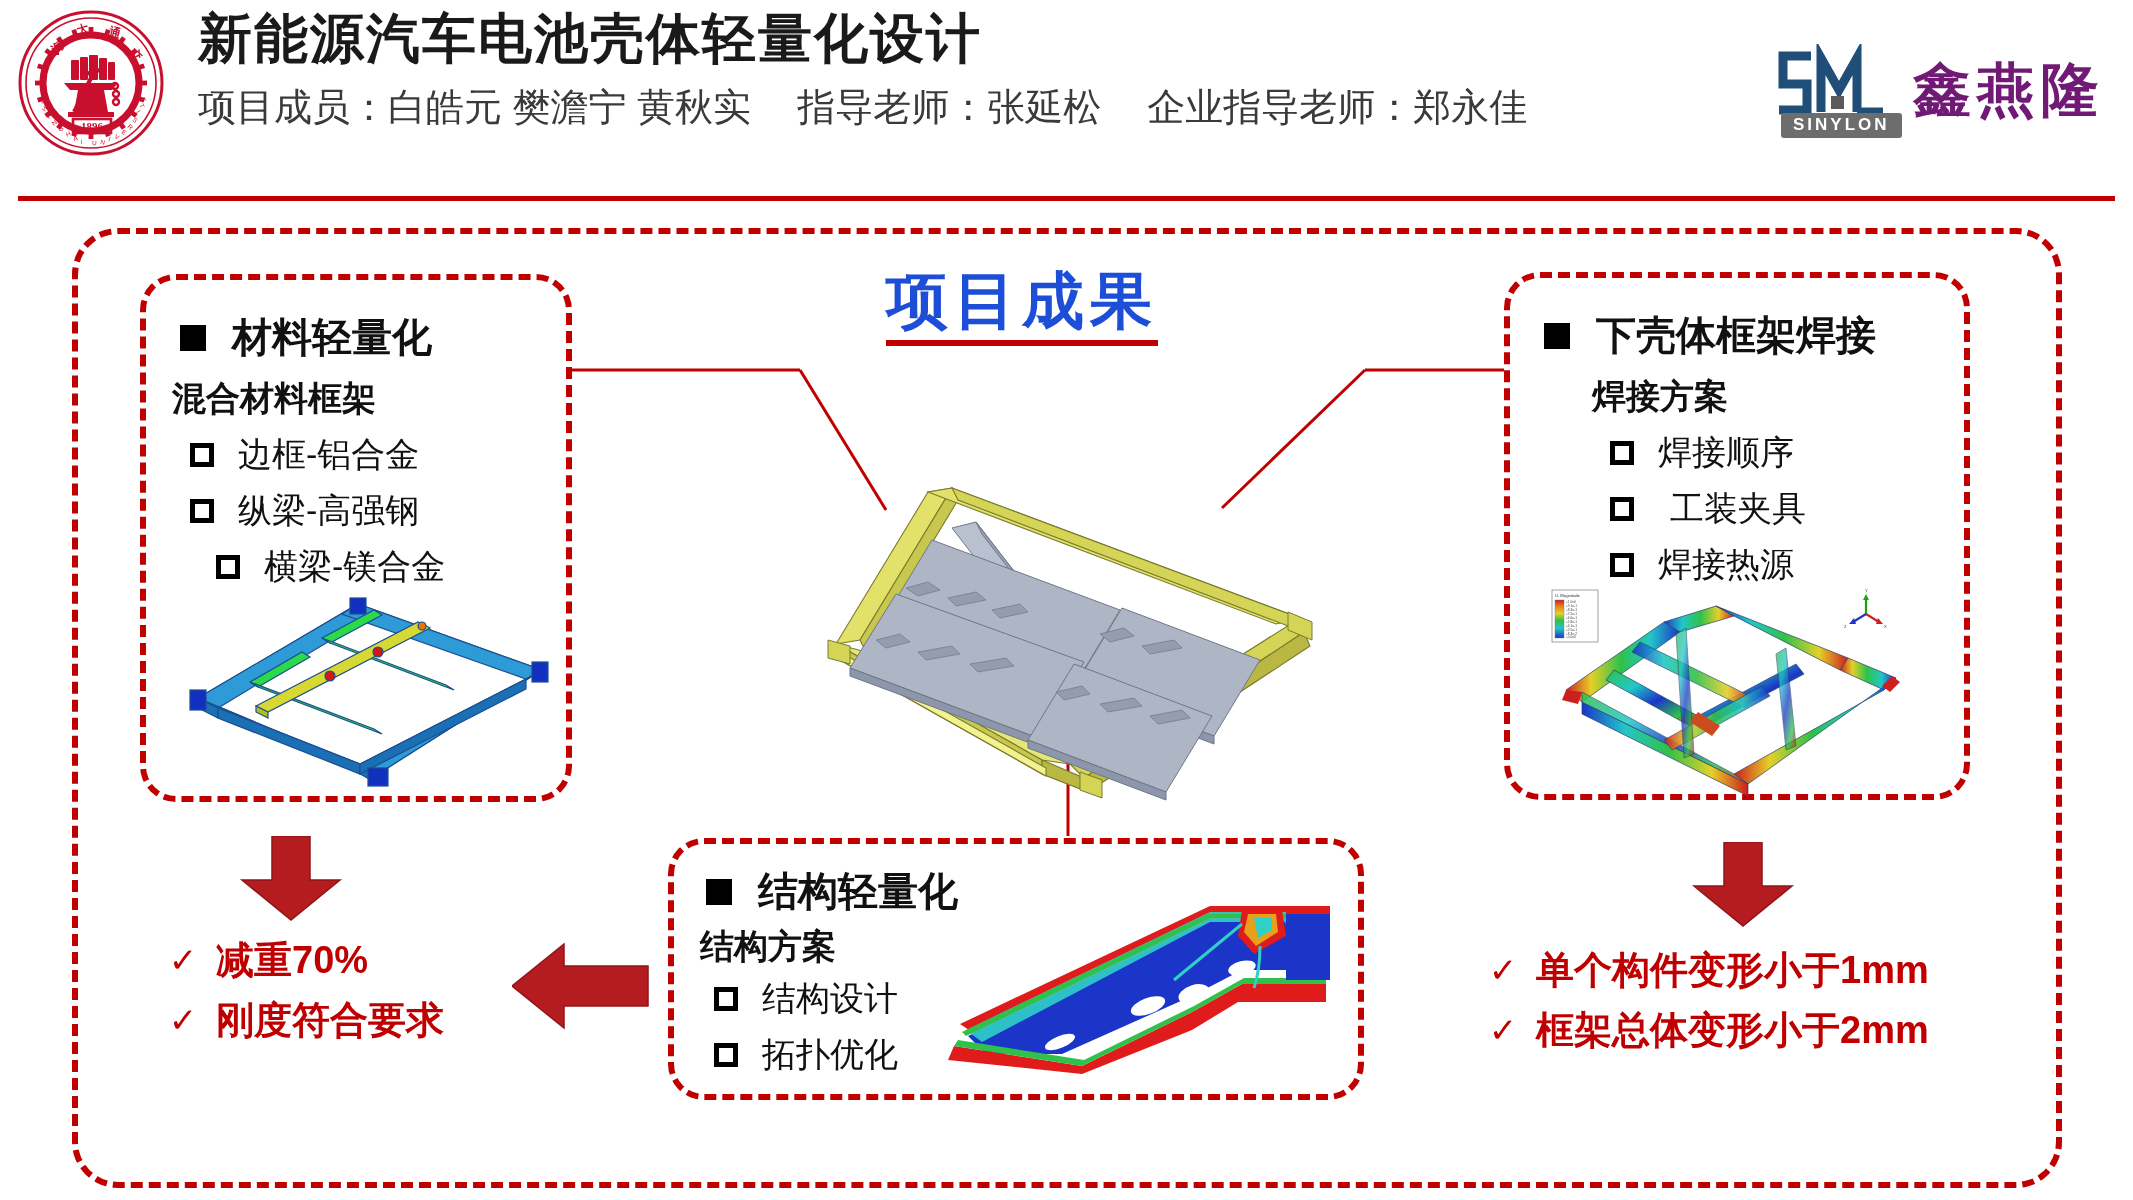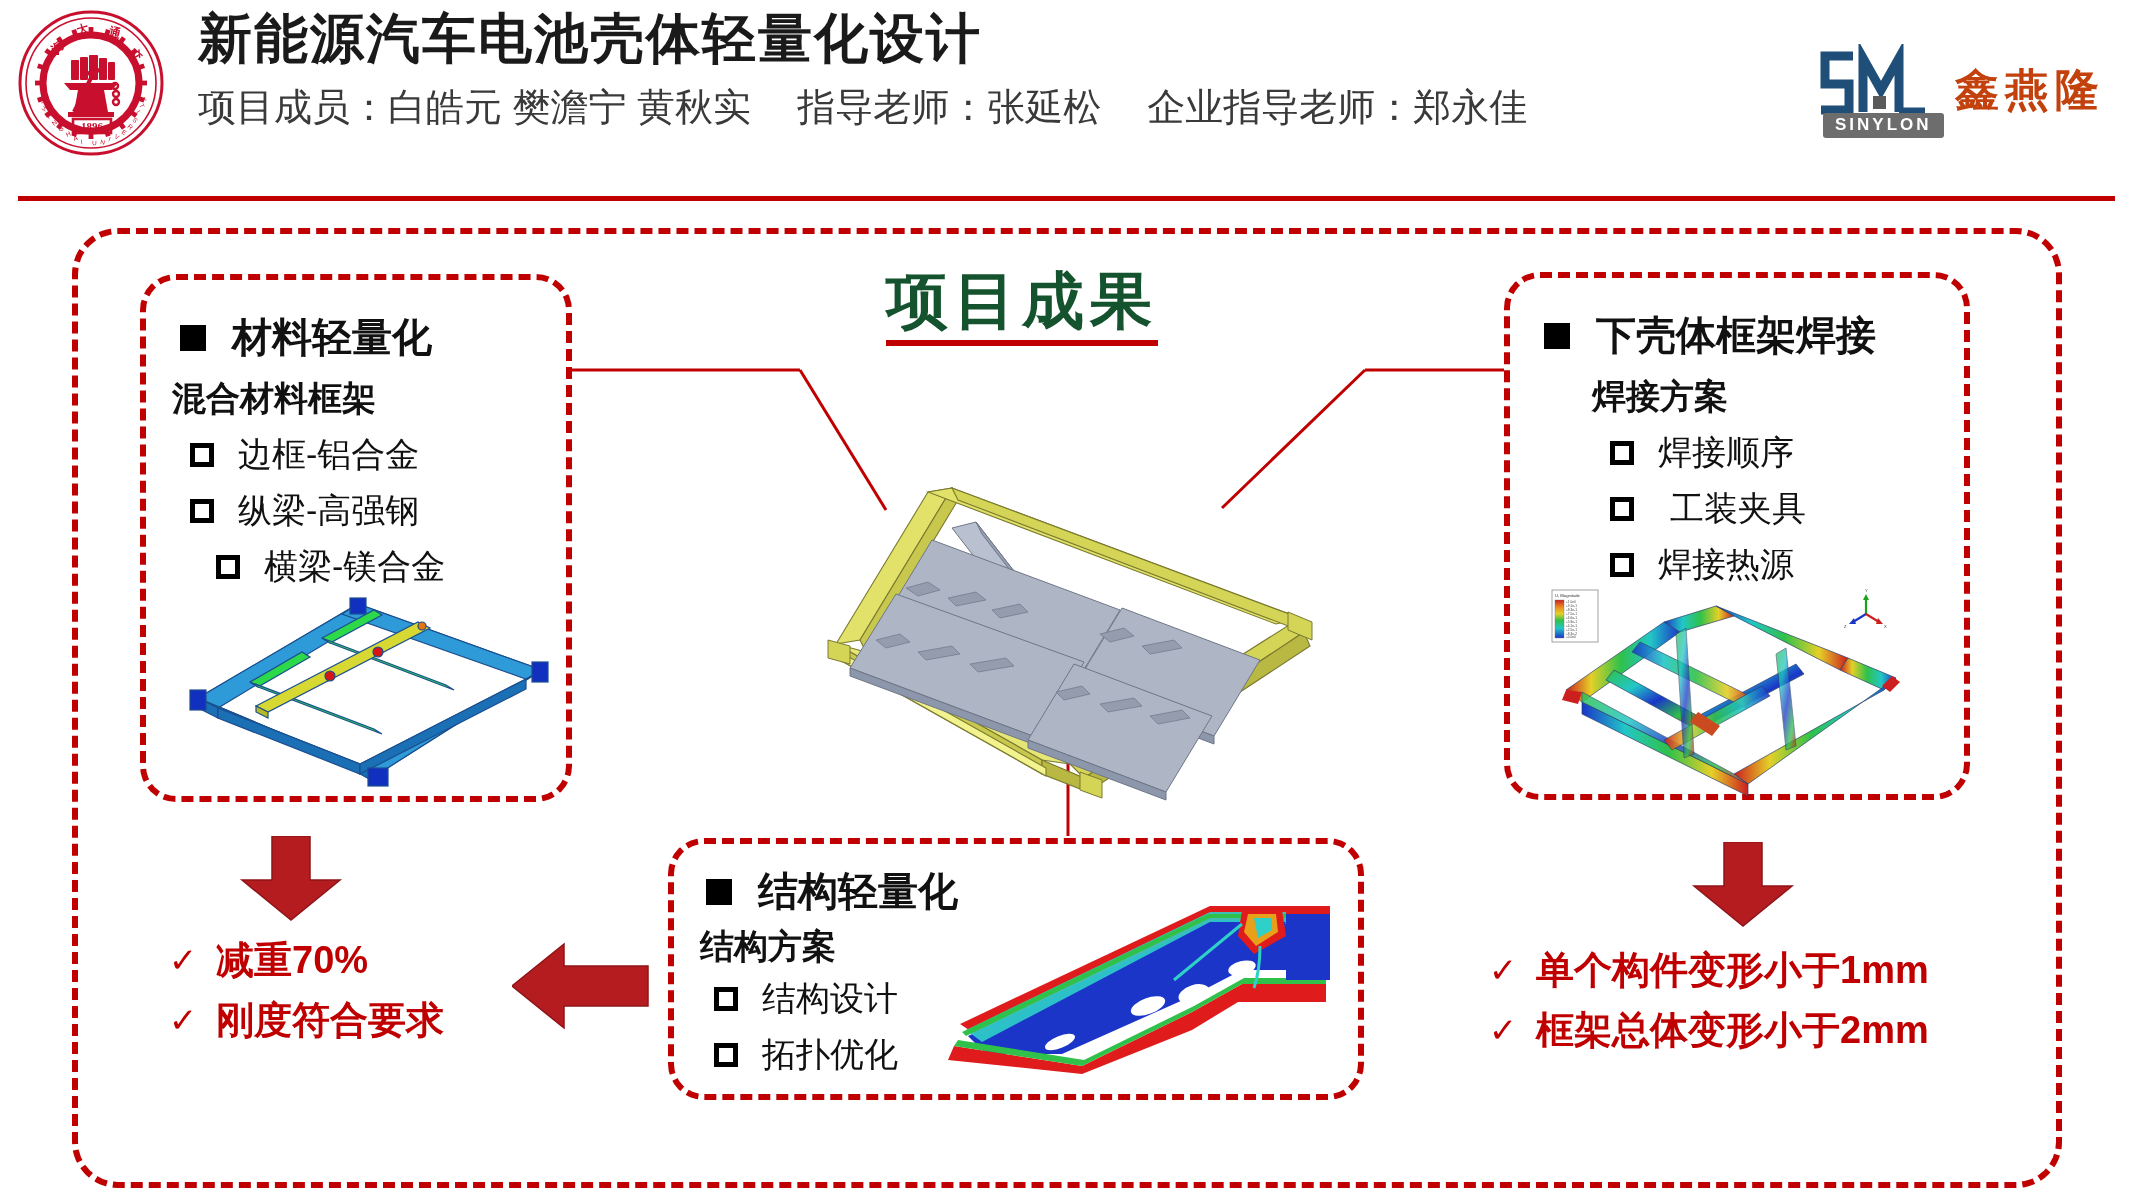--- a/index.html
+++ b/index.html
@@ -30,36 +30,36 @@
 
   .sinylon{position:absolute;right:28px;top:44px;display:flex;align-items:center;gap:18px;}
   .syl-mark{position:relative;width:128px;height:92px;}
   .syl-mark svg{display:block;}
   .syl-tag{
     position:absolute;left:14px;bottom:-2px;
     background:#6d6d6d;color:#ffffff;font-size:17px;font-weight:bold;
     letter-spacing:3px;padding:2px 12px 3px 12px;border-radius:3px;
   }
   .syl-cn{
-    font-size:44px;font-weight:bold;color:#c2410c;letter-spacing:6px;
+    font-size:58px;font-weight:bold;color:#701a75;letter-spacing:6px;
     line-height:76px;white-space:nowrap;text-align:center;
   }
 
   
   .outer-box{
     position:absolute;left:72px;top:228px;width:1990px;height:960px;
     border:6px dashed #C00000;border-radius:46px;box-sizing:border-box;
   }
 
   .section-title{
     position:absolute;left:886px;top:266px;text-align:center;
   }
   .section-title .st-text{
     font-family:"Liberation Serif","DejaVu Serif",serif;
-    font-size:62px;font-weight:bold;color:#14532d;letter-spacing:6px;
+    font-size:62px;font-weight:bold;color:#1d4ed8;letter-spacing:6px;
     line-height:70px;white-space:nowrap;
   }
   .section-title .st-rule{
     margin-top:4px;height:6px;background:#C00000;width:100%;
   }
 
   
   .card{
     position:absolute;border:6px dashed #C00000;border-radius:36px;
     box-sizing:border-box;background:#ffffff;

